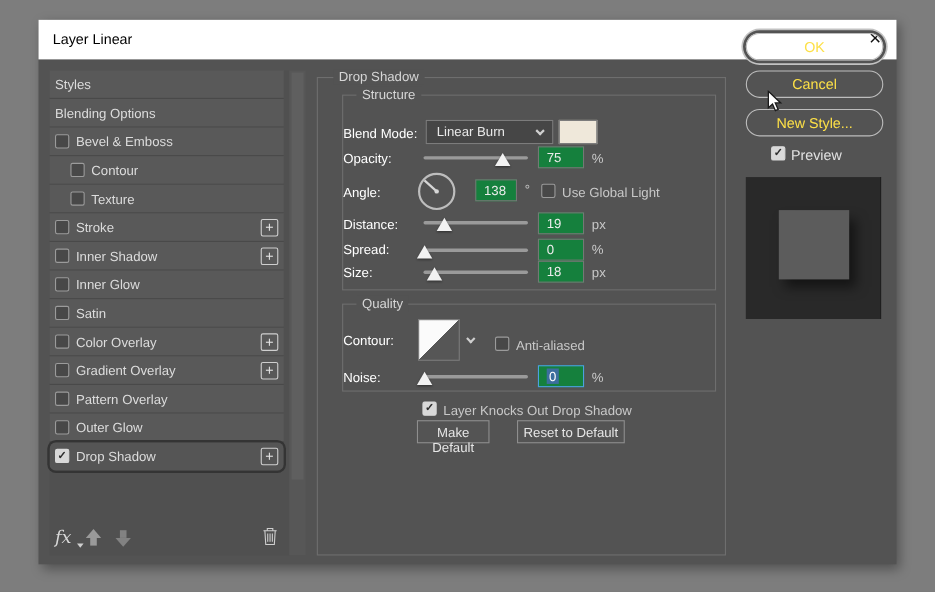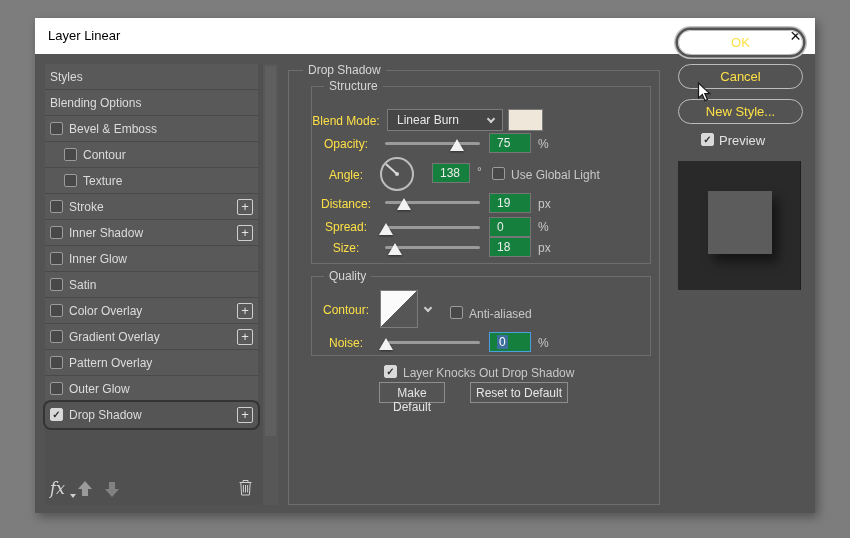--- a/index.html
+++ b/index.html
@@ -42,21 +42,21 @@
   .arr.up .stem { top:8px; background:#9a9a9a; }
   .arr.down .head { bottom:0; border-top:8px solid #828282; }
   .arr.down .stem { bottom:8px; background:#828282; }
   .trash { position:absolute; right:5px; top:0; }
 
   
   .panel { position:absolute; left:253px; top:52px; width:372px; height:435px; border:1px solid #6e6e6e; }
   .fs { position:absolute; border:1px solid #6e6e6e; }
   .legend { position:absolute; top:-8px; left:12px; background:#535353; padding:0 5px;
     font-size:12px; color:#d6d6d6; white-space:nowrap; }
-  .lbl { position:absolute; left:0; width:68px; text-align:center; font-size:12px; color:#fde047; }
+  .lbl { position:absolute; left:0; width:68px; text-align:left; font-size:12px; color:#ffffff; }
   .unit { position:absolute; left:226px; font-size:12px; color:#c8c8c8; }
   .valbox { position:absolute; left:177px; width:42px; height:20px; background:#15803d;
     border:1px solid #767676; color:#ececec; font-size:12px; padding:2px 0 0 7px; }
   .valbox.focused { border-color:#4d9fe0; }
   .sel { background:#3c6e9e; color:#fff; padding:0 2px; }
   .track { position:absolute; width:95px; height:3px; background:#9a9a9a; border-radius:2px; }
   .sl-thumb { position:absolute; top:-3px; width:0; height:0; transform:translateX(-50%);
     border-left:7px solid transparent; border-right:7px solid transparent;
     border-bottom:12px solid #f2f2f2; filter:drop-shadow(0 1px 1px rgba(0,0,0,.45)); }
   .dropdown { position:absolute; left:75px; top:22px; width:116px; height:22px; background:#464646;

